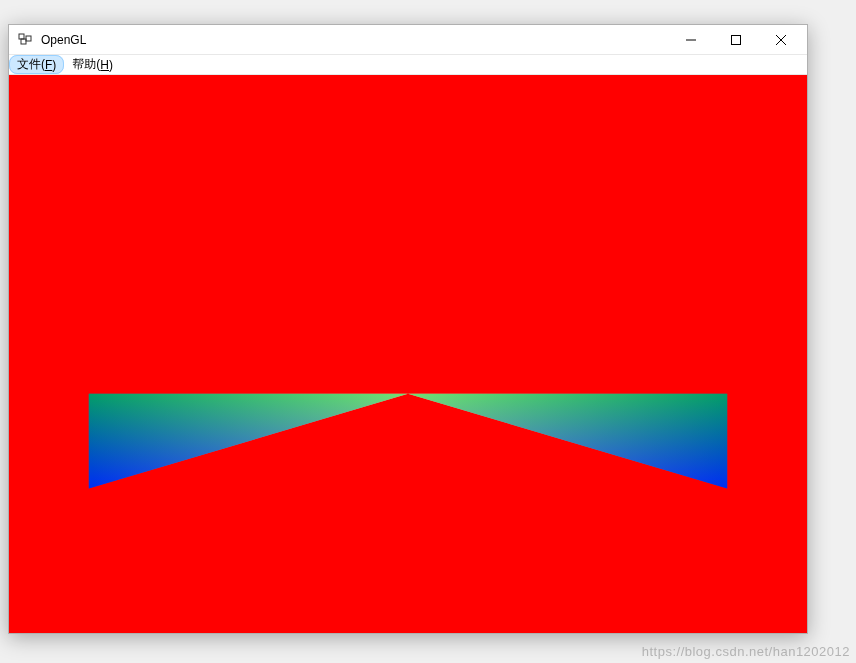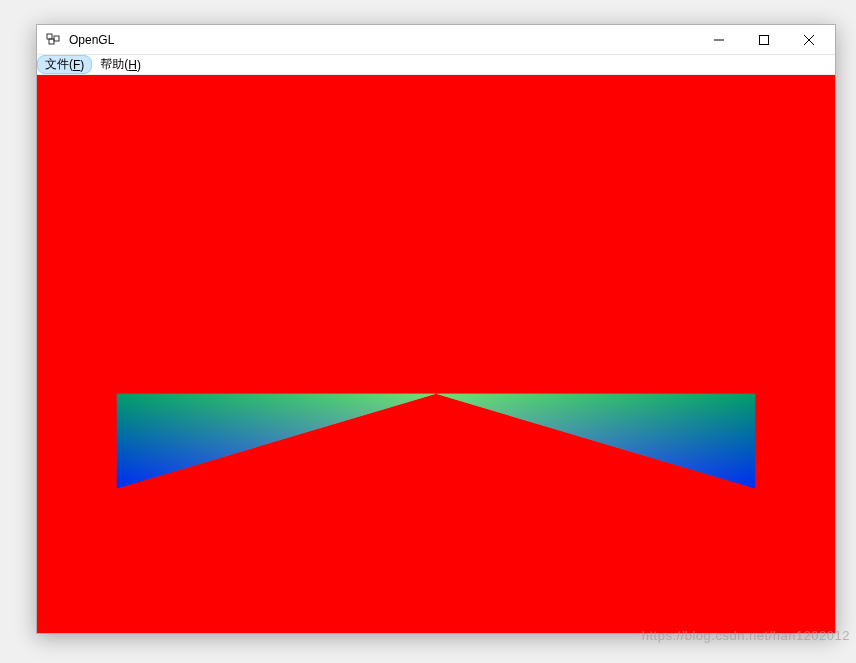--- a/index.html
+++ b/index.html
@@ -11,21 +11,21 @@
       font-family: "Microsoft YaHei", "SimSun", sans-serif;
       background: #f0f0f0;
       width: 856px;
       height: 663px;
       position: relative;
       overflow: hidden;
     }
     .window {
       position: absolute;
       top: 24px;
-      left: 36px;
+      left: 8px;
       width: 800px;
       height: 610px;
       background: #ffffff;
       border: 1px solid #b0b0b0;
       box-shadow: 0 4px 20px rgba(0,0,0,0.3);
     }
     .titlebar {
       height: 30px;
       background: #ffffff;
       display: flex;
@@ -97,21 +97,21 @@
       position: relative;
     }
     .canvas {
       width: 100%;
       height: 100%;
       display: block;
     }
     .watermark {
       position: absolute;
       right: 6px;
-      bottom: 20px;
+      bottom: 4px;
       font-size: 13px;
       color: rgba(160,160,160,0.75);
       font-family: Arial, sans-serif;
       letter-spacing: 0.5px;
     }
   </style>
 </head>
 <body>
 
 <div class="window">

